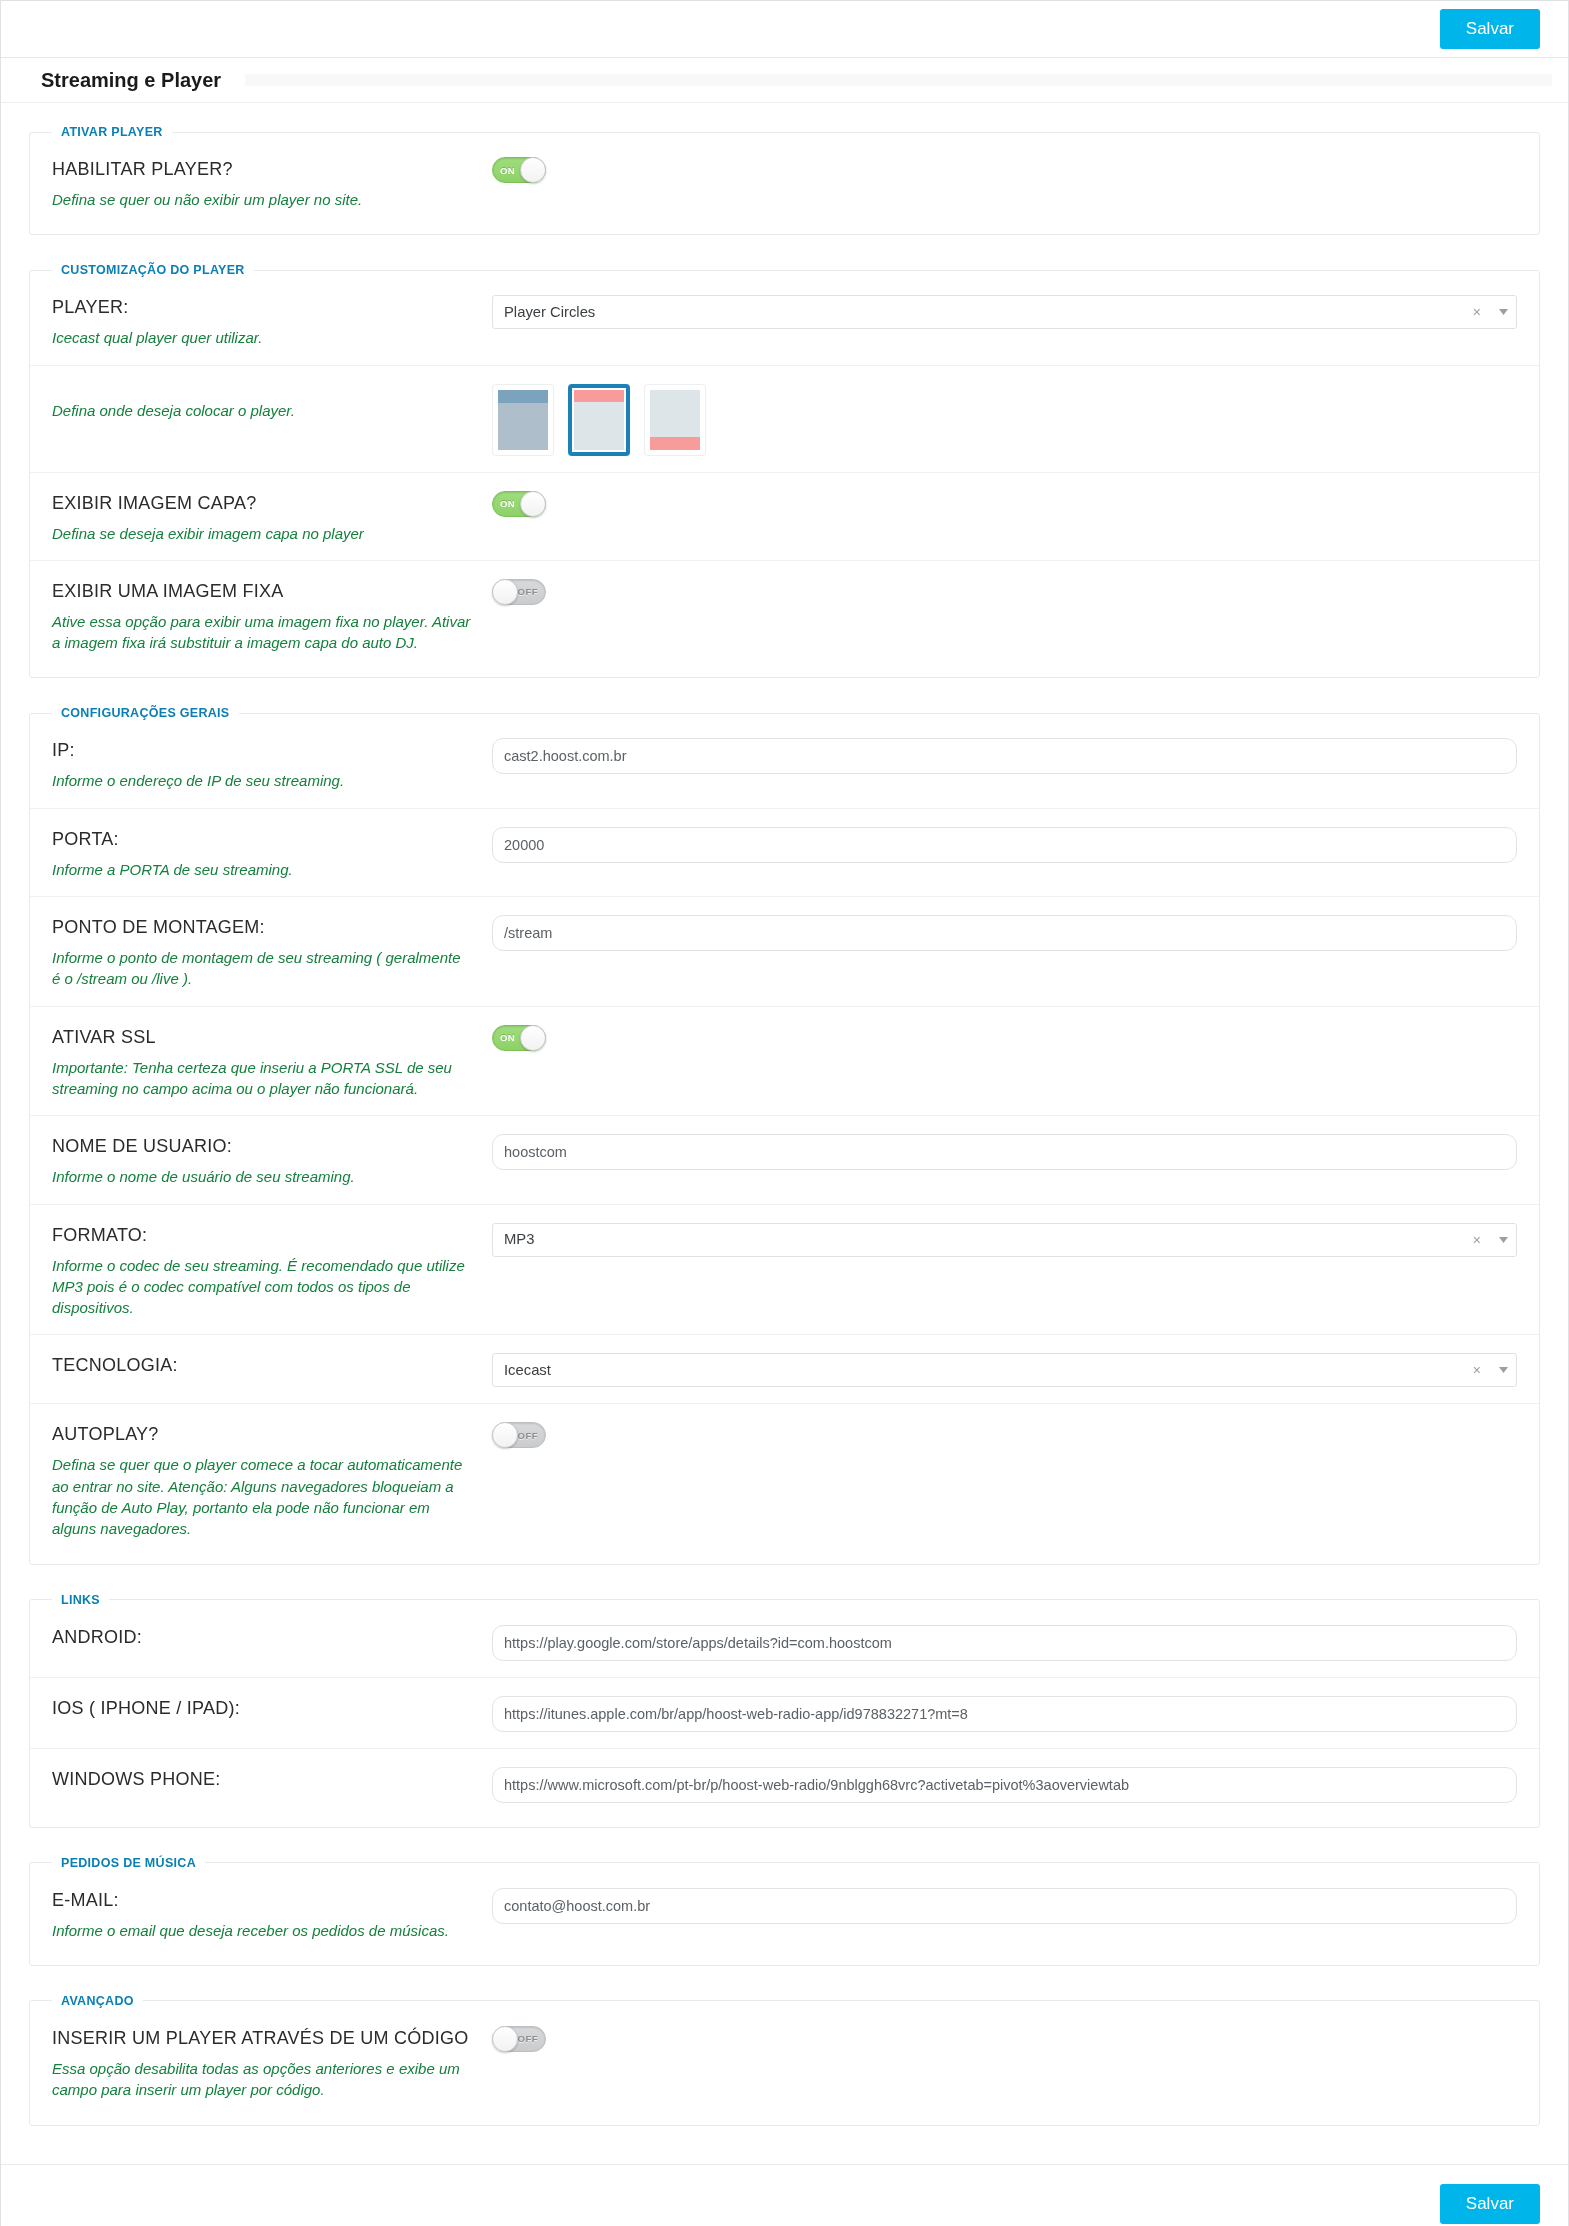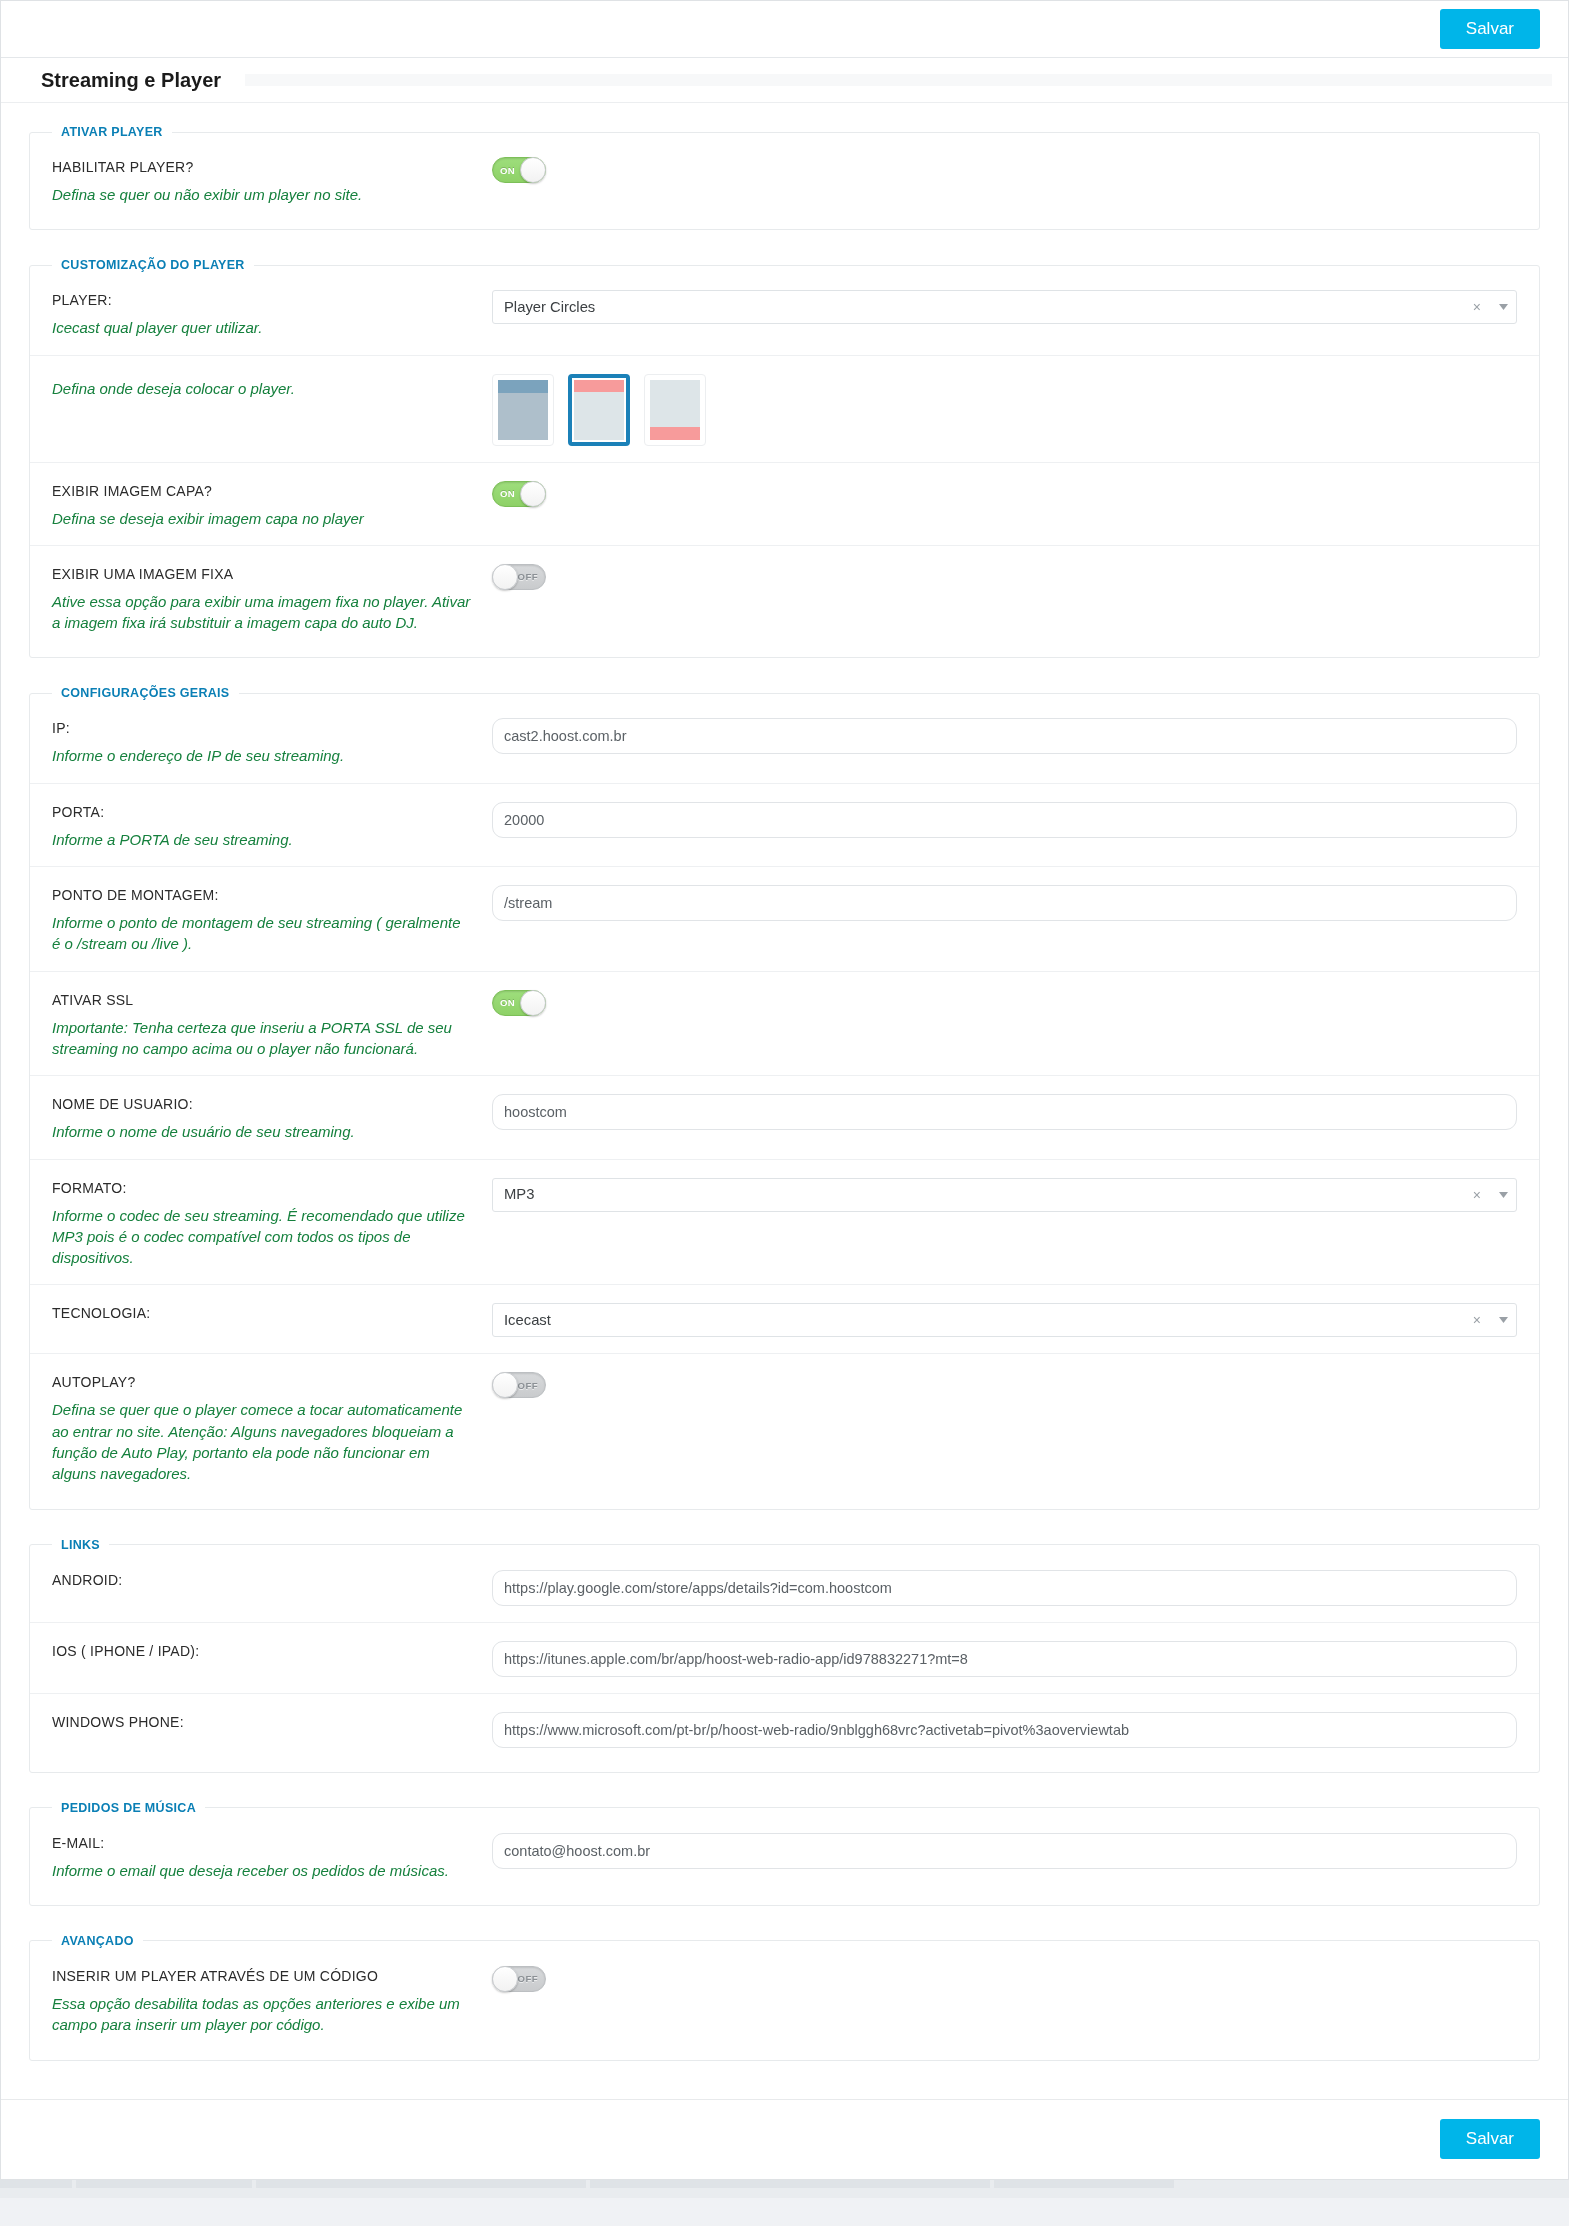--- a/index.html
+++ b/index.html
@@ -94,36 +94,36 @@
   }
   .row:first-of-type { border-top: none; }
 
   .labelcol {
     width: 440px;
     flex: 0 0 440px;
     padding-top: 2px;
   }
   .labelcol .lbl {
     display: block;
-    font-size: 14px;
+    font-size: 18px;
     color: #2b2b2b;
     letter-spacing: .25px;
     margin-bottom: 9px;
     white-space: nowrap;
   }
   .labelcol .helptext {
     display: block;
     font-size: 15px;
     font-style: italic;
     color: #15803d;
     line-height: 1.42;
     max-width: 420px;
   }
   .labelcol.helponly { padding-top: 4px; }
-  .labelcol.helponly .helptext { margin-bottom: 0; }
+  .labelcol.helponly .helptext { margin-bottom: 0; margin-top: 12px; }
 
   .fieldcol { flex: 1 1 auto; min-width: 0; }
 
   input.txt {
     width: 100%;
     height: 36px;
     border: 1px solid #e1e4e7;
     border-radius: 11px;
     padding: 0 11px;
     font-size: 14.5px;

